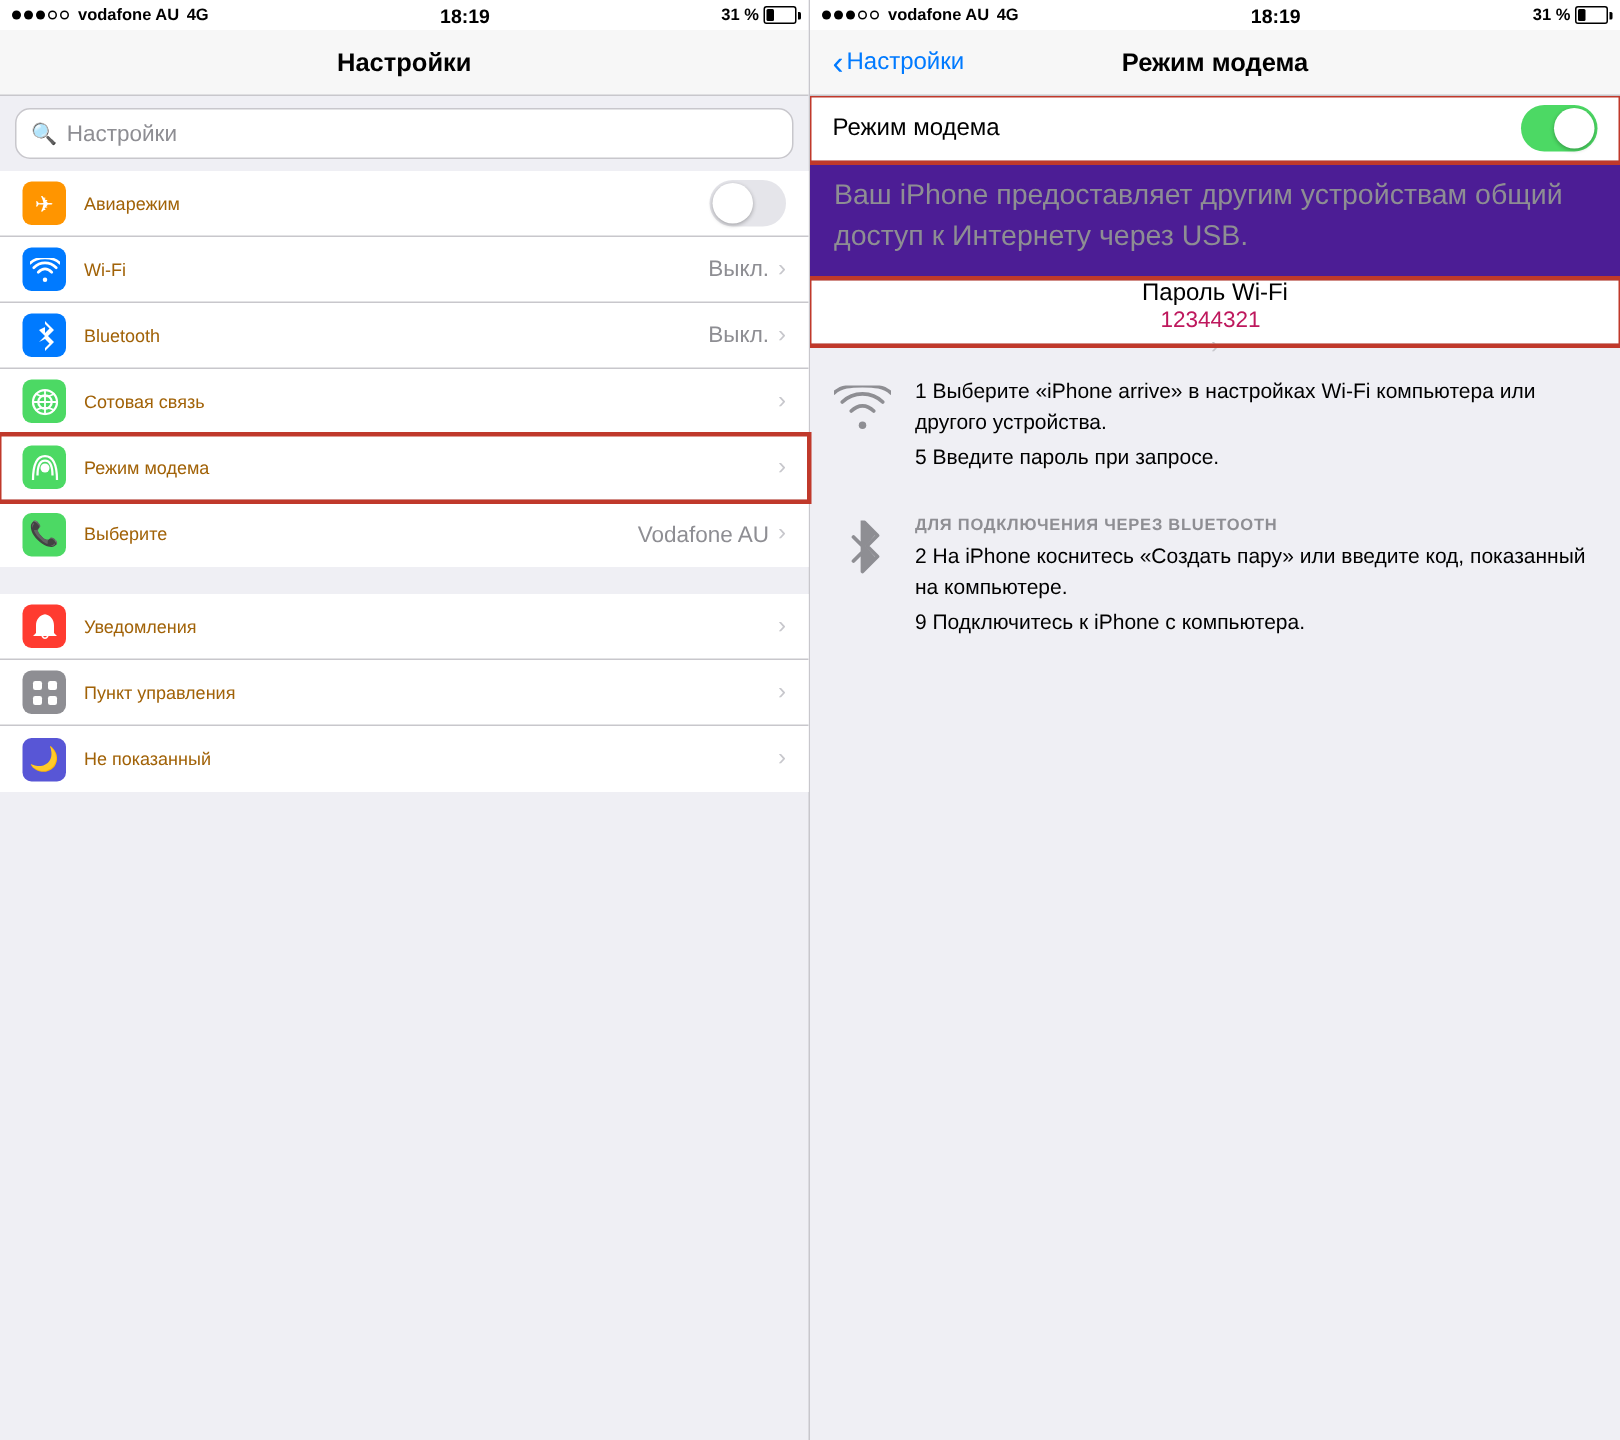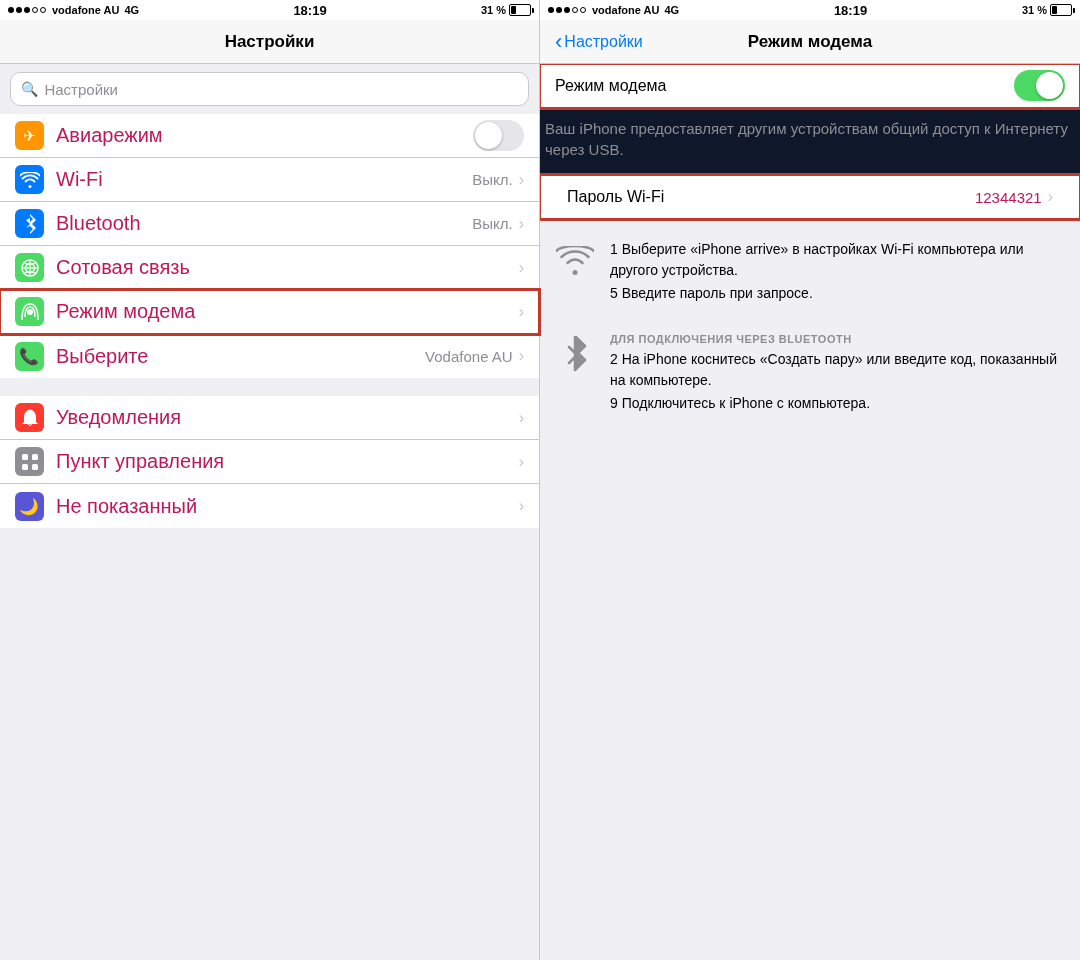--- a/index.html
+++ b/index.html
@@ -112,22 +112,22 @@
       display: flex;
       align-items: center;
       justify-content: center;
       margin-right: 12px;
       flex-shrink: 0;
       color: #fff;
       font-size: 16px;
     }
     .item-label {
       flex: 1;
-      font-size: 20px;
-      color: #be185d;
+      font-size: 12px;
+      color: #a16207;
     }
     .item-value {
       font-size: 15px;
       color: #8e8e93;
       margin-right: 6px;
     }
     .chevron-right {
       color: #c7c7cc;
       font-size: 16px;
       font-weight: 300;
@@ -212,35 +212,36 @@
       align-items: center;
       border-bottom: 1px solid #c8c7cc;
     }
     .modem-label {
       flex: 1;
       font-size: 16px;
       color: #000;
     }
 
     .info-text {
-      padding: 10px 5px 15px;
-      font-size: 15px;
+      padding: 10px 16px 15px;
+      font-size: 19px;
       color: #8e8e93;
       line-height: 1.4;
-      background: #0f172a;
+      background: #4c1d95;
     }
 
     .password-row {
       background: #fff;
       height: 44px;
       display: flex;
       align-items: center;
-      padding: 0 27px;
+      padding: 0 4px;
       border-top: 1px solid #c8c7cc;
       border-bottom: 1px solid #c8c7cc;
+      flex-direction: column;
     }
     .password-label {
       flex: 1;
       font-size: 16px;
       color: #000;
     }
     .password-value {
       font-size: 15px;
       color: #be185d;
       margin-right: 6px;

